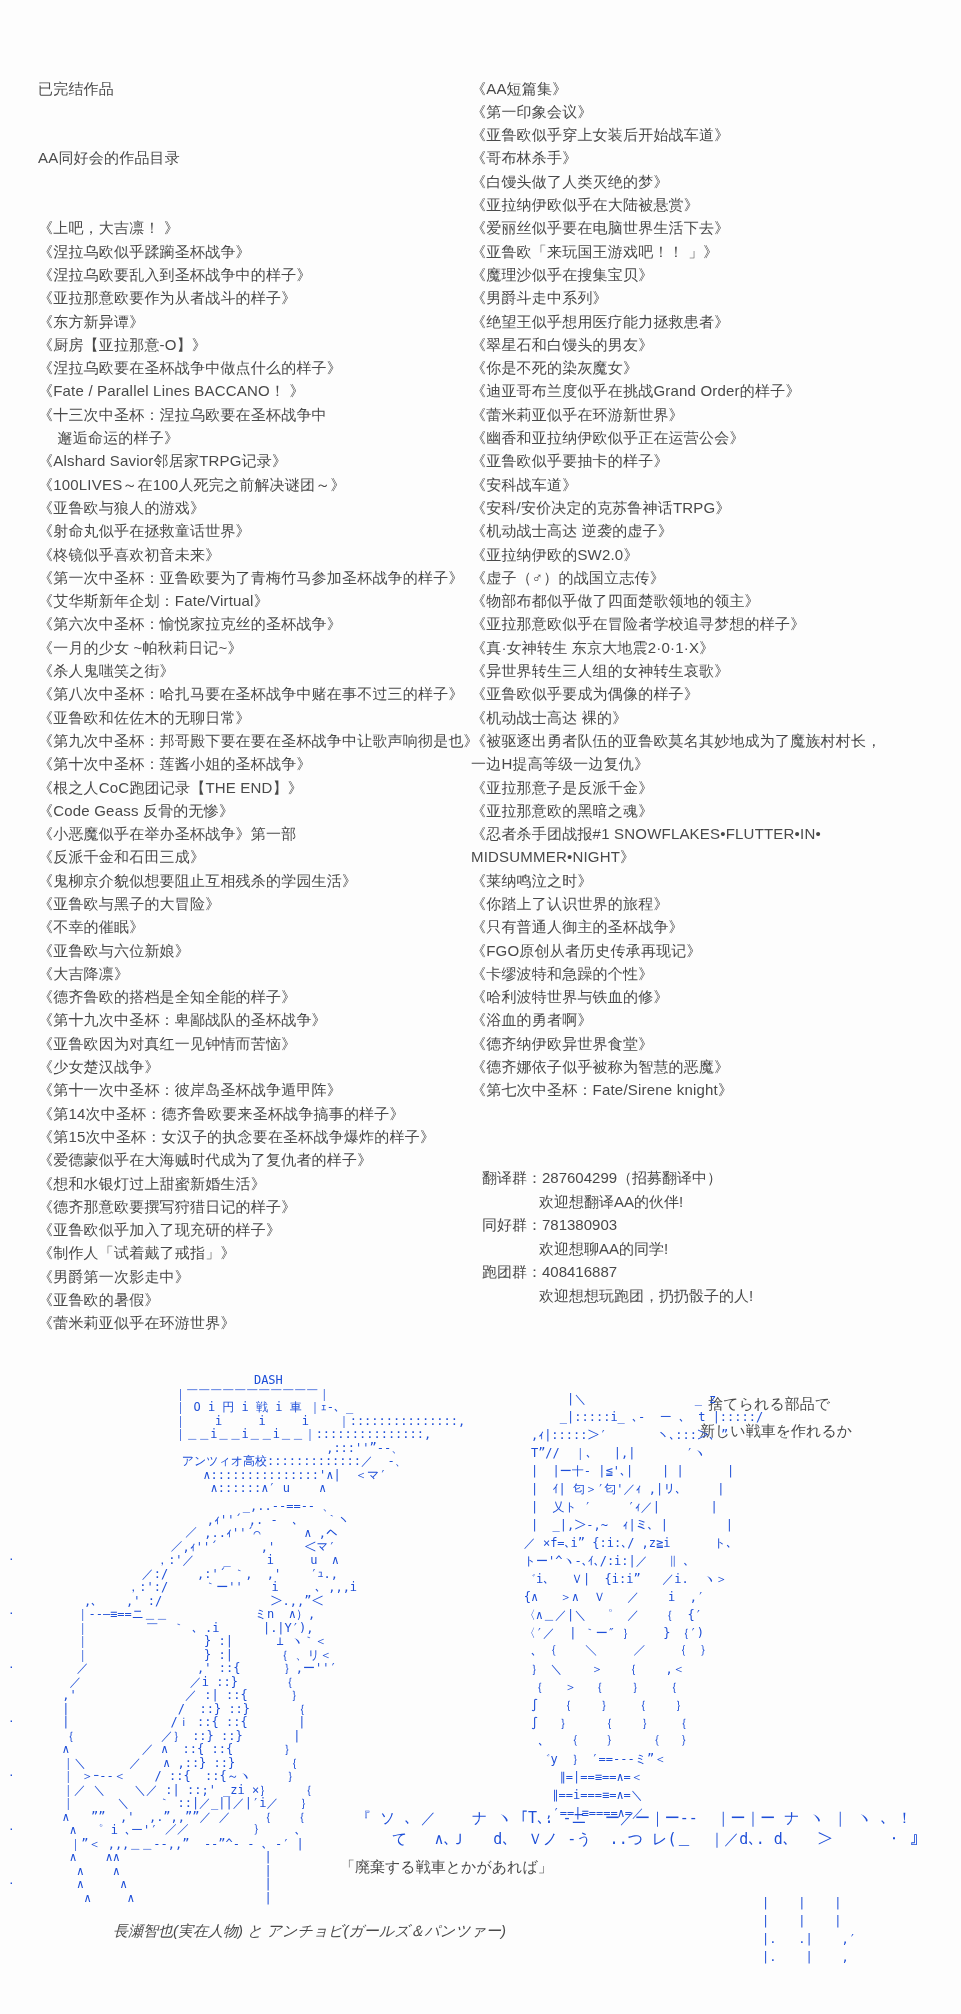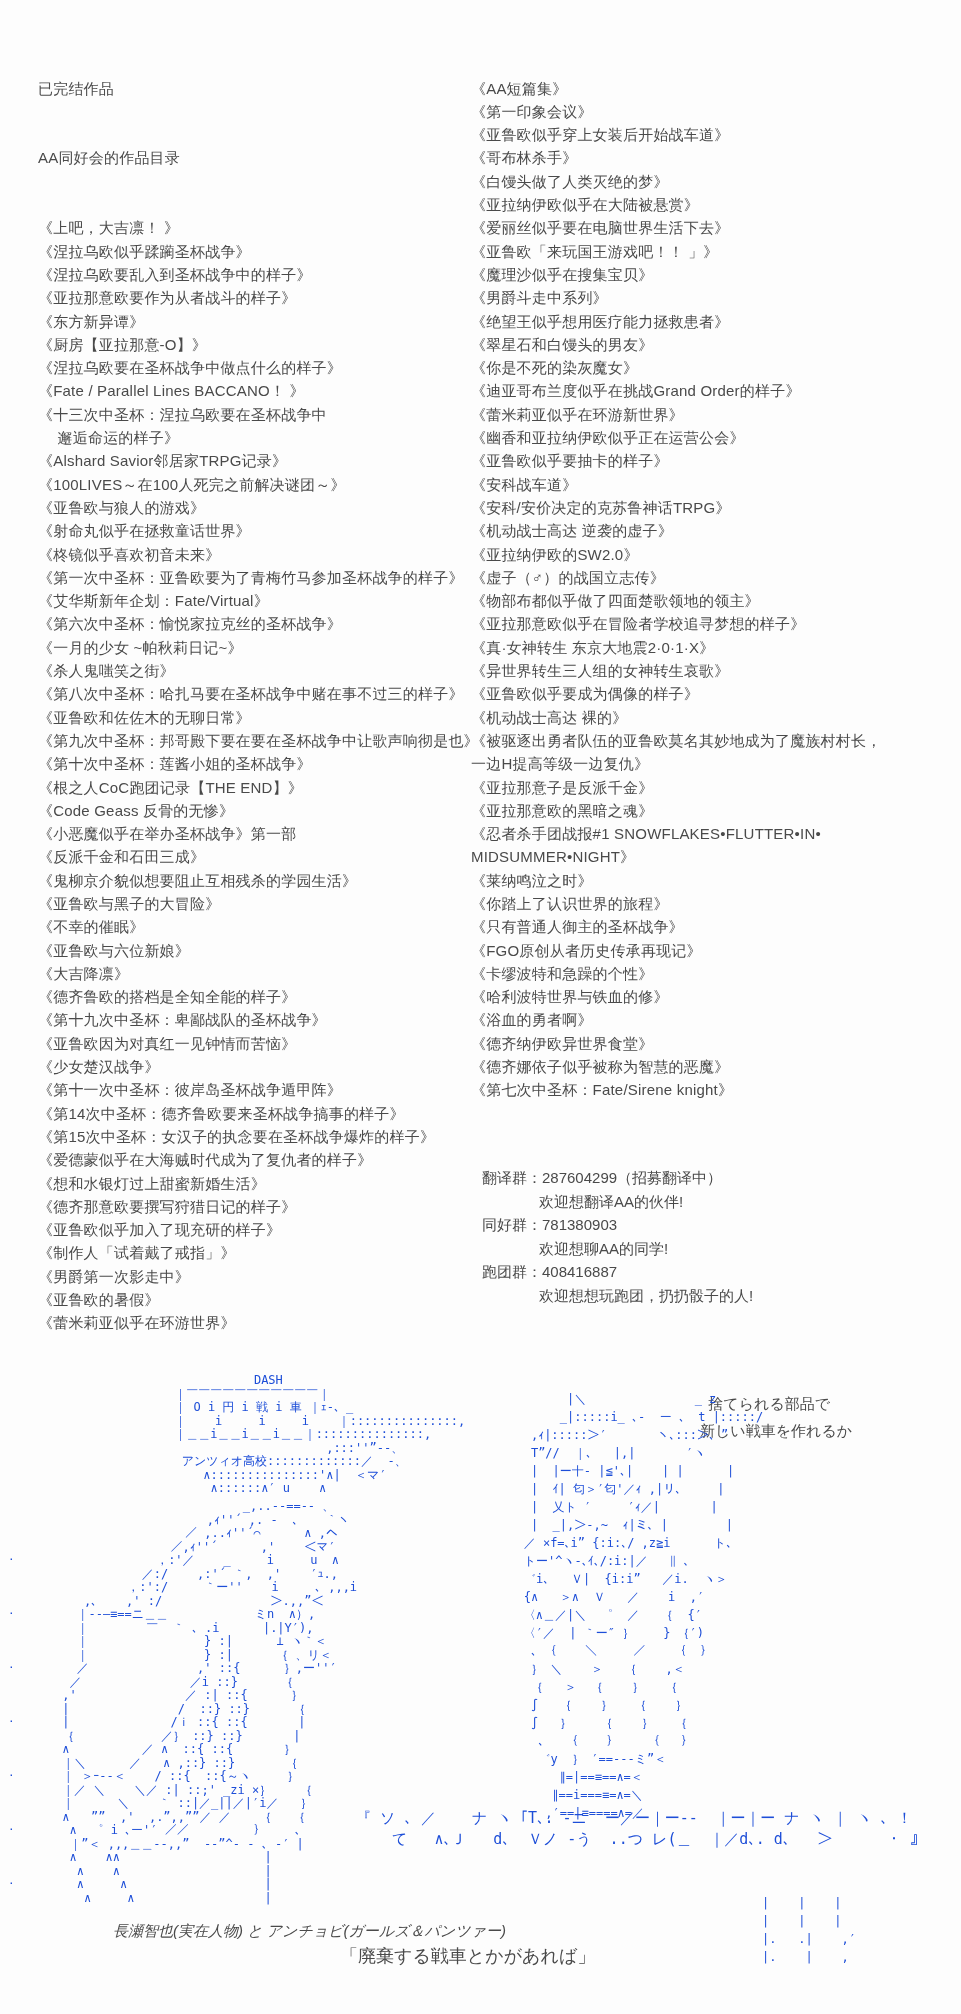--- a/index.html
+++ b/index.html
@@ -23,21 +23,21 @@
     position:absolute;
     font-family:"DejaVu Sans Mono","Liberation Mono",monospace;
     font-size:12px;color:#1d4ed8;white-space:pre;margin:0;
   }
   #aa-dashbox{left:160px;top:1374px;line-height:13.5px;}
   #aa-left-figure{left:55px;top:1500px;line-height:13.5px;}
   #aa-right-figure{left:437px;top:1390px;line-height:18px;}
   #aa-speech{left:320px;top:1808px;line-height:21px;font-size:15px;margin-left:36px;}
   #aa-dots{left:8px;top:1530px;line-height:54px;font-size:11px;}
   #scrap-note{position:absolute;left:700px;top:1390px;font-size:15px;line-height:27px;white-space:pre;}
-  #tank-quote{position:absolute;left:340px;top:1944px;font-size:18px;white-space:pre;}
+  #tank-quote{position:absolute;left:340px;top:1858px;font-size:15px;white-space:pre;}
   #credit-caption{position:absolute;left:113px;top:1922px;font-size:15px;white-space:pre;font-style:italic;}
 </style>
 </head>
 <body>
 
 <div>
 
   <div class="col" id="col-left">
     <div class="line">已完结作品</div>
     <div class="line">AA同好会的作品目录</div>

